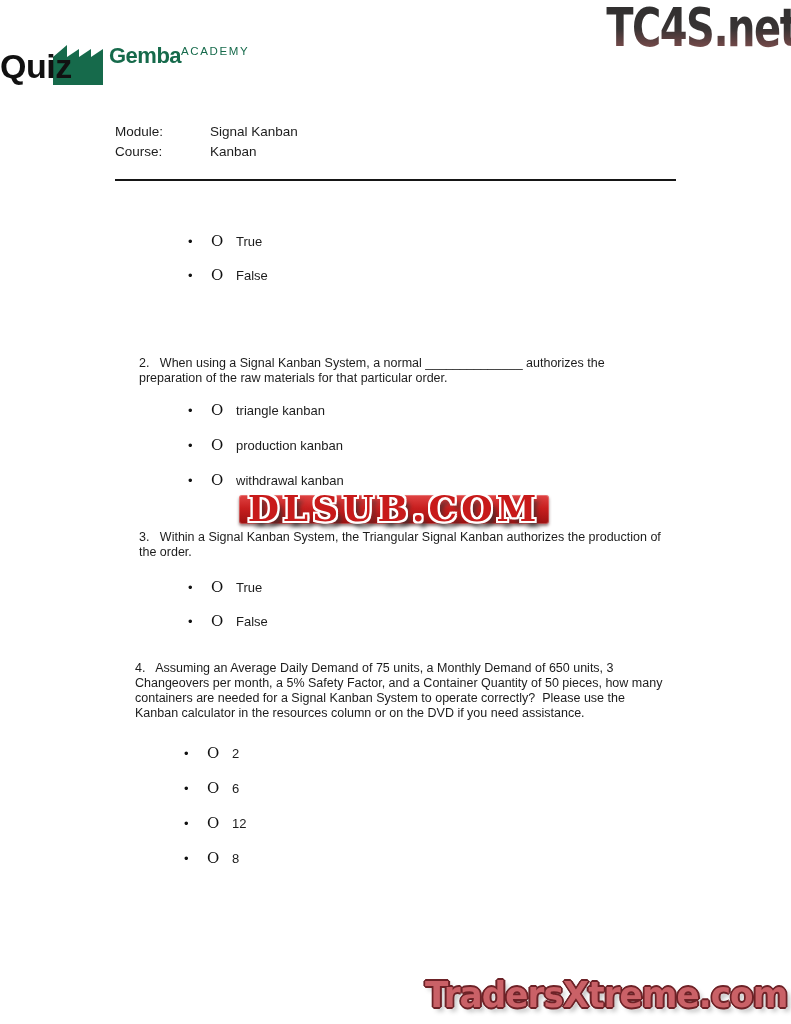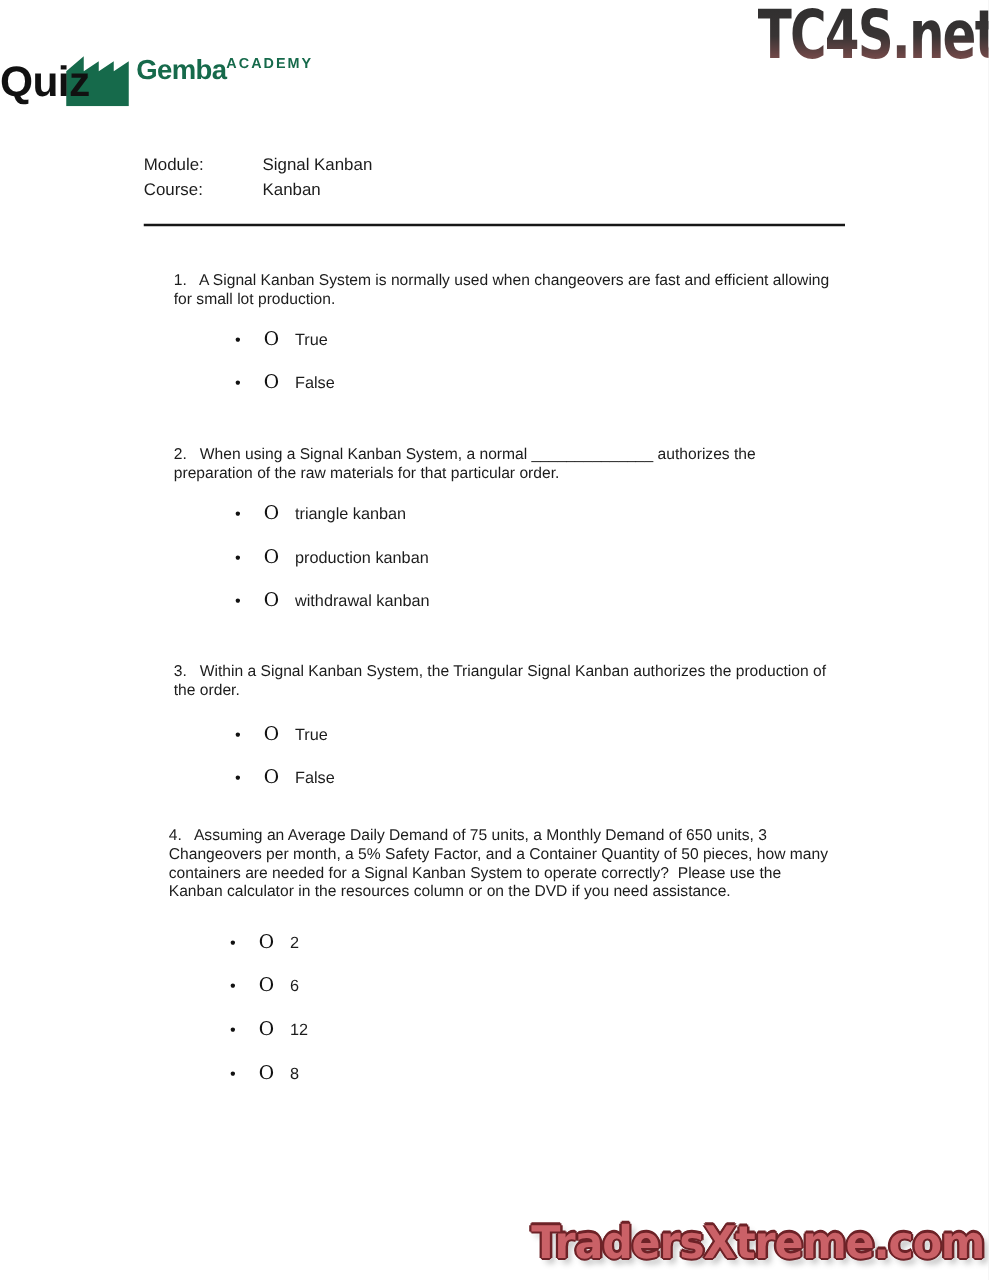--- a/index.html
+++ b/index.html
@@ -18,21 +18,21 @@
     transform:scaleX(0.74); transform-origin:right top;
     background:linear-gradient(180deg,#2d2d2d 0%,#383434 52%,#6e4747 78%,#936a65 96%);
     -webkit-background-clip:text; background-clip:text; color:transparent;
   }
 
   
   .logo { position:absolute; left:52px; top:43px; display:flex; align-items:flex-start; }
   .logo svg { display:block; margin-right:5px; }
   .logo-text { display:flex; margin-top:2px; }
   .logo-name { color:#166a4b; font-weight:bold; font-size:22px; line-height:22px; letter-spacing:-0.5px; }
-  .logo-sub  { color:#166a4b; font-weight:bold; font-size:11.5px; line-height:13px; letter-spacing:1.6px; }
+  .logo-sub  { color:#166a4b; font-weight:normal; font-size:11.5px; line-height:13px; letter-spacing:1.6px; }
 
   
   .title {
     position:absolute; left:0; top:47px; width:744px; 
     font-size:34px; font-weight:bold; letter-spacing:-0.5px; color:#111;
   }
 
   
   .meta { position:absolute; left:115px; top:122px; font-size:13.5px; }
   .meta-row { display:flex; line-height:20px; }
@@ -109,22 +109,20 @@
     </div>
     <div class="meta-row">
       <span class="meta-label">Course:</span>
       <span class="meta-value">Kanban</span>
     </div>
   </div>
 
   <div class="rule"></div>
 
   <section class="question q1" style="left:139px; top:217px;">
-    <div class="qtext">1.   A Signal Kanban System is normally used when changeovers are fast and efficient allowing
-for small lot production.</div>
     <div class="opts mt17">
       <div class="opt">
         <span class="bullet">•</span>
         <span class="radio">O</span>
         <span class="olabel">True</span>
       </div>
       <div class="opt">
         <span class="bullet">•</span>
         <span class="radio">O</span>
         <span class="olabel">False</span>
@@ -147,20 +145,24 @@
         <span class="olabel">production kanban</span>
       </div>
       <div class="opt">
         <span class="bullet">•</span>
         <span class="radio">O</span>
         <span class="olabel">withdrawal kanban</span>
       </div>
     </div>
   </section>
 
+  <div class="dlsub-wrap">
+    <div class="dlsub-band"></div>
+    <div class="dlsub-text">DLSUB.COM</div>
+  </div>
 
   <section class="question q3" style="left:139px; top:530px;">
     <div class="qtext">3.   Within a Signal Kanban System, the Triangular Signal Kanban authorizes the production of
 the order.</div>
     <div class="opts mt20">
       <div class="opt">
         <span class="bullet">•</span>
         <span class="radio">O</span>
         <span class="olabel">True</span>
       </div>

